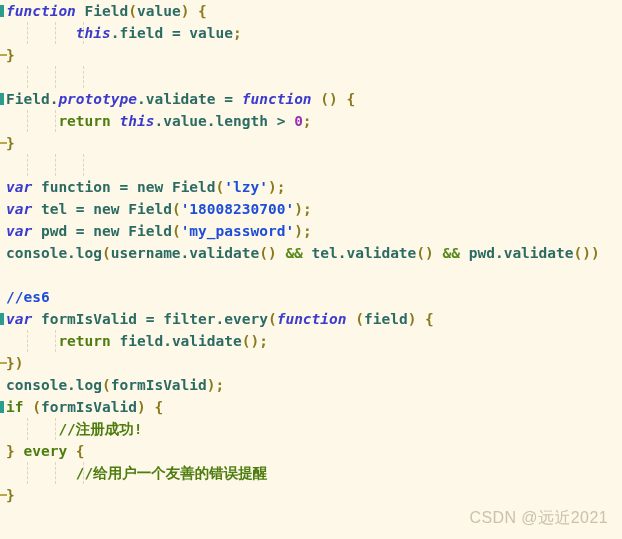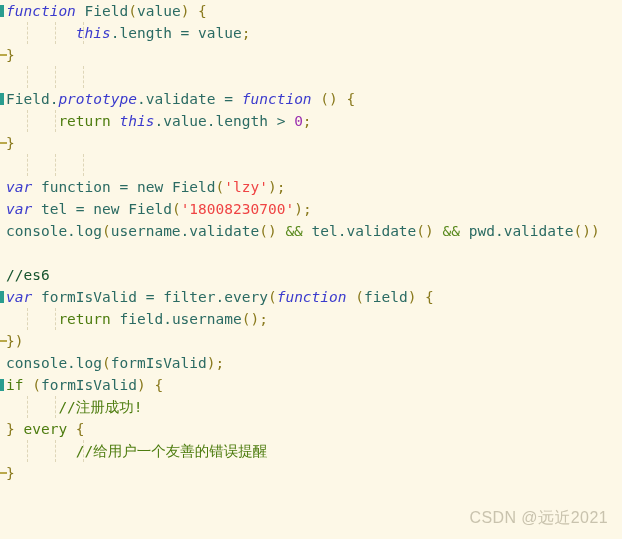--- a/index.html
+++ b/index.html
@@ -21,20 +21,21 @@
     background: #fdf8e7;
     overflow: hidden;
   }
 
   .code-area {
     position: absolute;
     left: 0;
     top: 0;
     width: 622px;
     height: 454px;
+    font-weight: bold;
   }
 
   .line {
     position: relative;
     height: 22px;
     line-height: 22px;
     font-size: 14.5px;
     white-space: pre;
     padding-left: 6px;
     box-sizing: border-box;
@@ -72,59 +73,60 @@
     height: 22px;
     border-left: 1px dashed #ded6b8;
   }
 
   
   .kw      { color: #3b3bcd; font-style: italic; }   
   .ctrl    { color: #4d7c0f; }                        
   .ident   { color: #2b6b63; }                        
   .plain   { color: #2b6b63; }
   .punc    { color: #8a7a1e; }                        
-  .str     { color: #ef4444; text-align: center; }                        
+  .str     { color: #1d4ed8; text-align: center; }                        
   .num     { color: #9b30b0; }                        
   .op      { color: #2b6b63; }
   .amp     { color: #5a8a1e; }
-  .cmt     { color: #14532d; }                        
+  .cmt     { color: #1d4ed8; }                        
   .cmt-cn  { color: #4d7c0f; }
 
   
   .watermark {
     position: absolute;
     right: 14px;
     bottom: 10px;
     font-family: "Liberation Sans", sans-serif;
     font-size: 16px;
     color: #c9c3ae;
     letter-spacing: 0.4px;
     user-select: none;
   }
 </style>
 </head>
 <body>
 
 <div id="editor">
   <div class="code-area" id="code-area">
       <div class="line" id="line-1"><span class="fold-start"></span><span class="txt kw">function</span><span class="txt plain"> </span><span class="txt ident">Field</span><span class="txt punc">(</span><span class="txt ident">value</span><span class="txt punc">)</span><span class="txt plain"> </span><span class="txt punc">{</span></div>
-      <div class="line" id="line-2"><span class="guide" style="left: 27px;"></span><span class="guide" style="left: 55px;"></span><span class="guide" style="left: 83px;"></span><span class="txt plain">        </span><span class="txt kw">this</span><span class="txt ident">.length </span><span class="txt op">=</span><span class="txt ident"> value</span><span class="txt punc">;</span></div>
+      <div class="line" id="line-2"><span class="guide" style="left: 27px;"></span><span class="guide" style="left: 55px;"></span><span class="guide" style="left: 83px;"></span><span class="txt plain">        </span><span class="txt kw">this</span><span class="txt ident">.field </span><span class="txt op">=</span><span class="txt ident"> value</span><span class="txt punc">;</span></div>
       <div class="line" id="line-3"><span class="fold-end"></span><span class="txt punc">}</span></div>
       <div class="line" id="line-4"><span class="guide" style="left: 27px;"></span><span class="guide" style="left: 55px;"></span><span class="guide" style="left: 83px;"></span></div>
       <div class="line" id="line-5"><span class="fold-start"></span><span class="txt ident">Field</span><span class="txt plain">.</span><span class="txt kw">prototype</span><span class="txt ident">.validate </span><span class="txt op">=</span><span class="txt plain"> </span><span class="txt kw">function</span><span class="txt plain"> </span><span class="txt punc">(</span><span class="txt punc">)</span><span class="txt plain"> </span><span class="txt punc">{</span></div>
       <div class="line" id="line-6"><span class="guide" style="left: 27px;"></span><span class="guide" style="left: 55px;"></span><span class="txt plain">      </span><span class="txt ctrl">return</span><span class="txt plain"> </span><span class="txt kw">this</span><span class="txt ident">.value.length </span><span class="txt op">&gt;</span><span class="txt plain"> </span><span class="txt num">0</span><span class="txt punc">;</span></div>
       <div class="line" id="line-7"><span class="fold-end"></span><span class="txt punc">}</span></div>
       <div class="line" id="line-8"><span class="guide" style="left: 27px;"></span><span class="guide" style="left: 55px;"></span><span class="guide" style="left: 83px;"></span></div>
       <div class="line" id="line-9"><span class="txt kw">var</span><span class="txt ident"> function </span><span class="txt op">=</span><span class="txt ident"> new </span><span class="txt ident">Field</span><span class="txt punc">(</span><span class="txt str">'lzy'</span><span class="txt punc">)</span><span class="txt punc">;</span></div>
       <div class="line" id="line-10"><span class="txt kw">var</span><span class="txt ident"> tel </span><span class="txt op">=</span><span class="txt ident"> new </span><span class="txt ident">Field</span><span class="txt punc">(</span><span class="txt str">'18008230700'</span><span class="txt punc">)</span><span class="txt punc">;</span></div>
+      <div class="line" id="line-11"><span class="txt kw">var</span><span class="txt ident"> pwd </span><span class="txt op">=</span><span class="txt ident"> new </span><span class="txt ident">Field</span><span class="txt punc">(</span><span class="txt str">'my_password'</span><span class="txt punc">)</span><span class="txt punc">;</span></div>
       <div class="line" id="line-12"><span class="txt ident">console.log</span><span class="txt punc">(</span><span class="txt ident">username.validate</span><span class="txt punc">()</span><span class="txt plain"> </span><span class="txt amp">&amp;&amp;</span><span class="txt ident"> tel.validate</span><span class="txt punc">()</span><span class="txt plain"> </span><span class="txt amp">&amp;&amp;</span><span class="txt ident"> pwd.validate</span><span class="txt punc">())</span></div>
       <div class="line" id="line-13"></div>
       <div class="line" id="line-14"><span class="txt cmt">//es6</span></div>
       <div class="line" id="line-16"><span class="fold-start"></span><span class="txt kw">var</span><span class="txt ident"> formIsValid </span><span class="txt op">=</span><span class="txt ident"> filter.every</span><span class="txt punc">(</span><span class="txt kw">function</span><span class="txt plain"> </span><span class="txt punc">(</span><span class="txt ident">field</span><span class="txt punc">)</span><span class="txt plain"> </span><span class="txt punc">{</span></div>
-      <div class="line" id="line-17"><span class="guide" style="left: 27px;"></span><span class="guide" style="left: 55px;"></span><span class="txt plain">      </span><span class="txt ctrl">return</span><span class="txt ident"> field.username</span><span class="txt punc">()</span><span class="txt punc">;</span></div>
+      <div class="line" id="line-17"><span class="guide" style="left: 27px;"></span><span class="guide" style="left: 55px;"></span><span class="txt plain">      </span><span class="txt ctrl">return</span><span class="txt ident"> field.validate</span><span class="txt punc">()</span><span class="txt punc">;</span></div>
       <div class="line" id="line-18"><span class="fold-end"></span><span class="txt punc">})</span></div>
       <div class="line" id="line-19"><span class="txt ident">console.log</span><span class="txt punc">(</span><span class="txt ident">formIsValid</span><span class="txt punc">)</span><span class="txt punc">;</span></div>
       <div class="line" id="line-20"><span class="fold-start"></span><span class="txt ctrl">if</span><span class="txt plain"> </span><span class="txt punc">(</span><span class="txt ident">formIsValid</span><span class="txt punc">)</span><span class="txt plain"> </span><span class="txt punc">{</span></div>
       <div class="line" id="line-21"><span class="guide" style="left: 27px;"></span><span class="guide" style="left: 55px;"></span><span class="txt plain">      </span><span class="txt cmt-cn">//注册成功!</span></div>
       <div class="line" id="line-22"><span class="txt punc">}</span><span class="txt plain"> </span><span class="txt ctrl">every</span><span class="txt plain"> </span><span class="txt punc">{</span></div>
       <div class="line" id="line-23"><span class="guide" style="left: 27px;"></span><span class="guide" style="left: 55px;"></span><span class="guide" style="left: 83px;"></span><span class="txt plain">        </span><span class="txt cmt-cn">//给用户一个友善的错误提醒</span></div>
       <div class="line" id="line-24"><span class="fold-end"></span><span class="txt punc">}</span></div>
     </div>
   <div class="watermark">CSDN @远近2021</div>
 </div>

